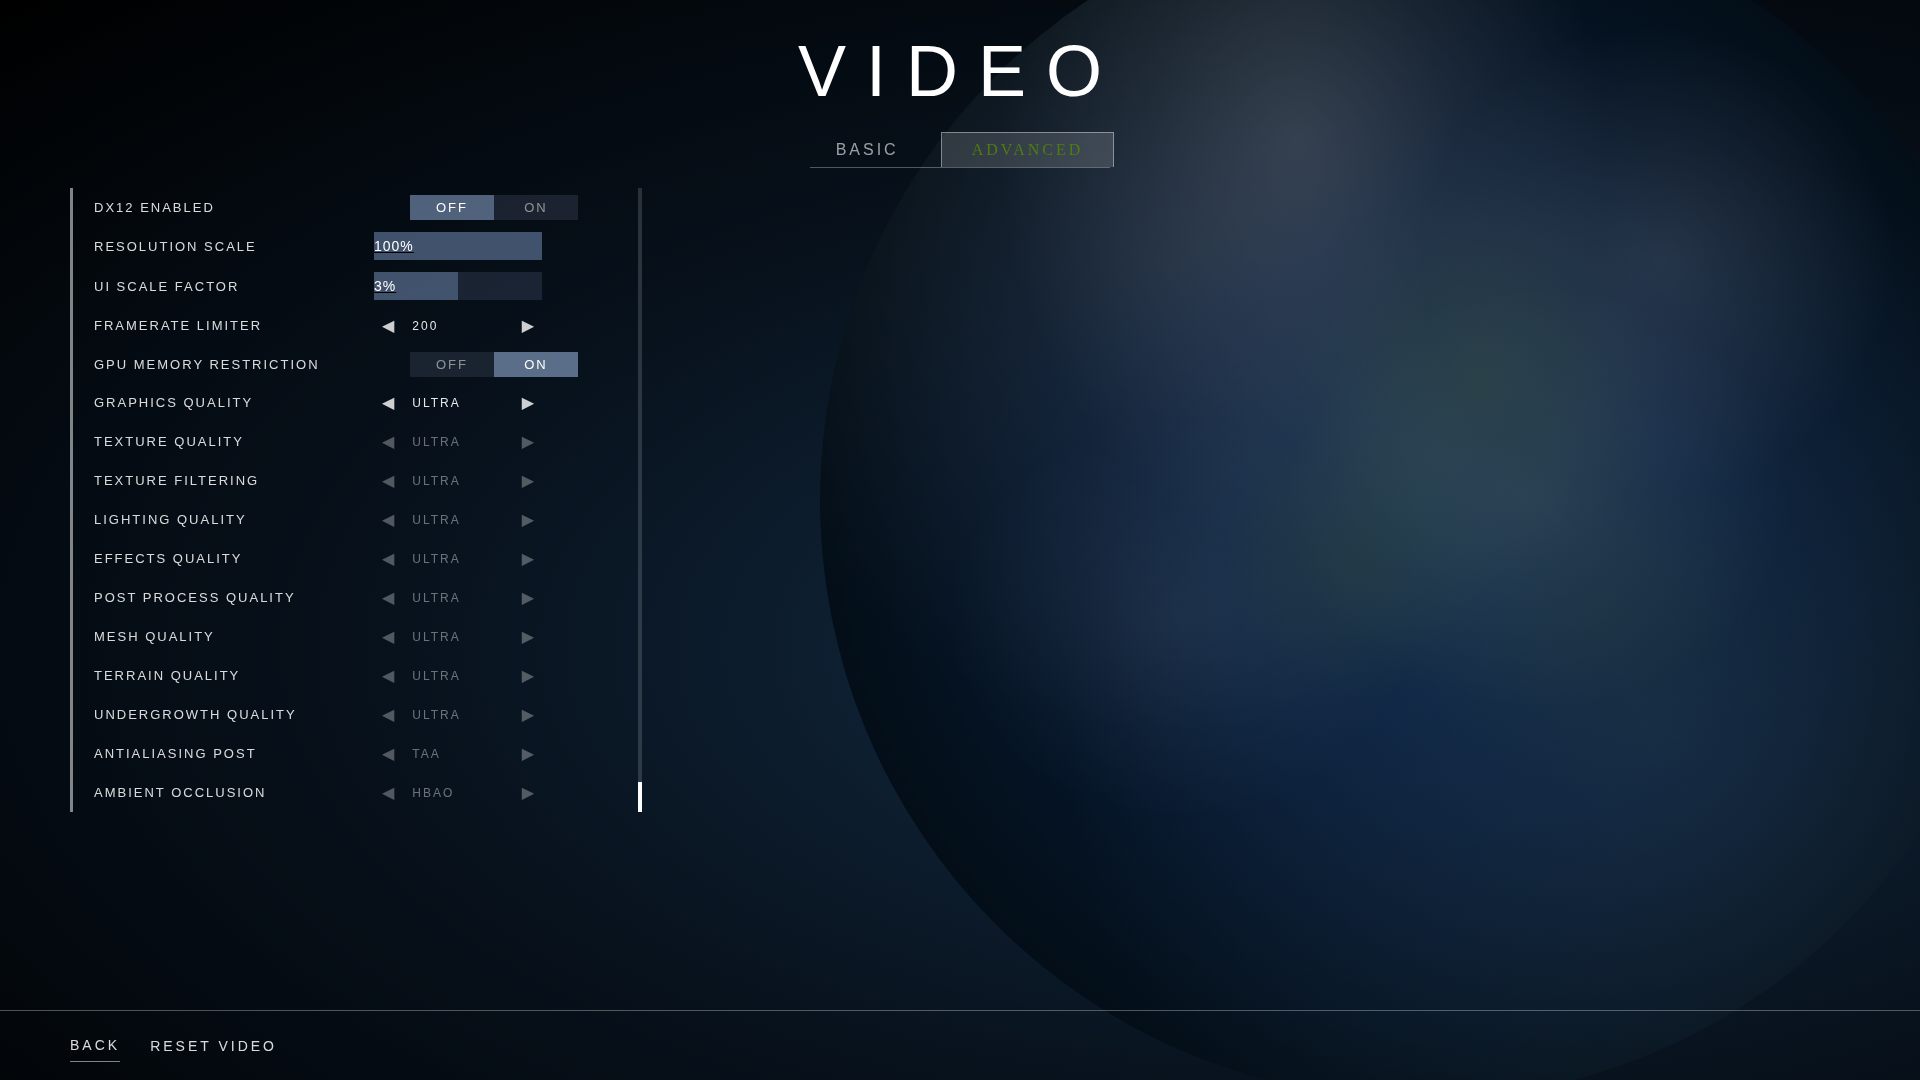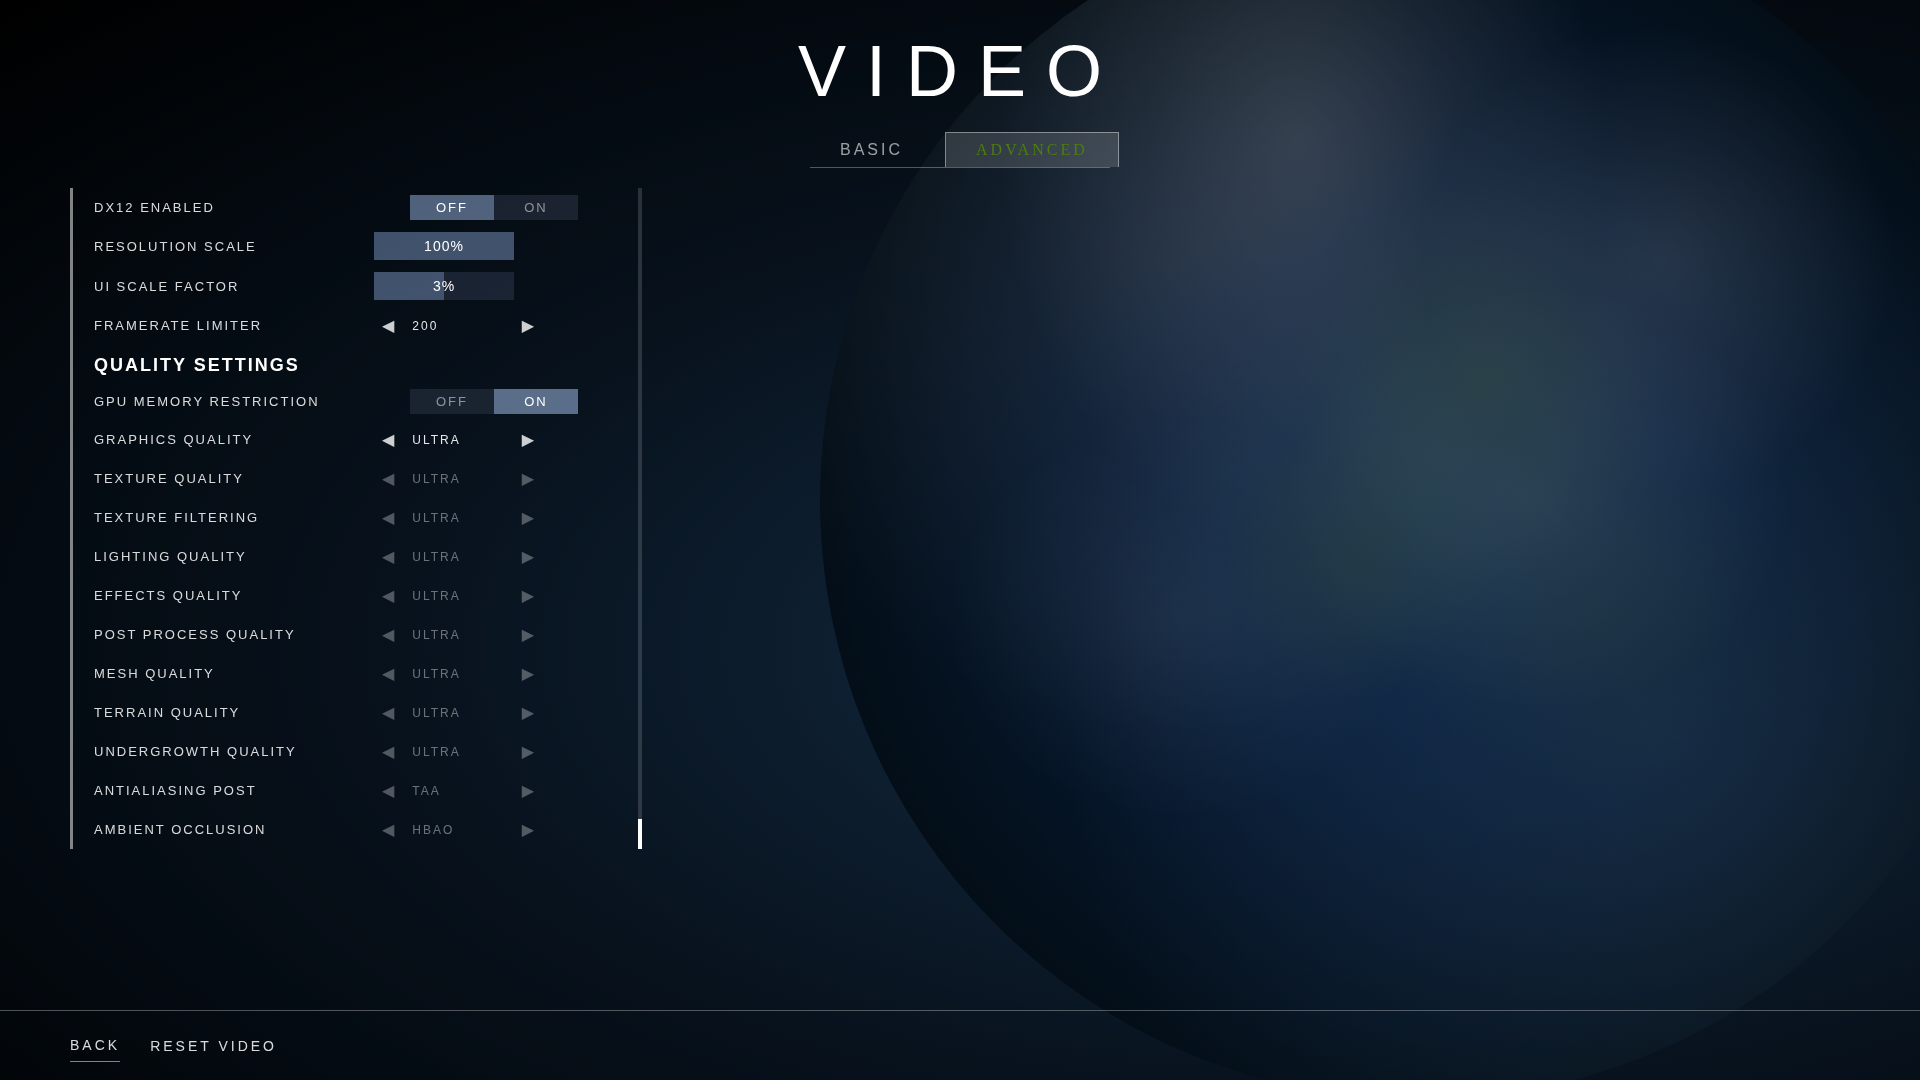--- a/index.html
+++ b/index.html
@@ -91,20 +91,21 @@
       text-transform: uppercase;
     }
 
     
     .tabs {
       display: flex;
       gap: 12px;
       margin-top: 20px;
       border-bottom: 1px solid rgba(255,255,255,0.3);
       width: 300px;
+      justify-content: center;
     }
 
     .tab {
       padding: 8px 30px;
       font-size: 16px;
       letter-spacing: 3px;
       color: rgba(255,255,255,0.6);
       cursor: pointer;
       text-transform: uppercase;
       font-weight: 400;
@@ -201,27 +202,27 @@
       color: rgba(255,255,255,0.5);
     }
 
     .toggle-btn.active-on {
       background: rgba(100,120,150,0.9);
       color: #ffffff;
     }
 
     
     .slider-bar {
-      width: 140px;
+      width: 168px;
       height: 28px;
       background: rgba(80,100,130,0.7);
       display: flex;
       align-items: center;
-      justify-content: center;
       position: relative;
+      text-decoration: underline;
     }
 
     .slider-bar.full {
       background: rgba(80,100,130,0.8);
     }
 
     .slider-bar.half {
       background: linear-gradient(to right, rgba(80,100,130,0.8) 50%, rgba(40,50,70,0.6) 50%);
     }
 
@@ -384,23 +385,20 @@
         <span class="setting-label">FRAMERATE LIMITER</span>
         <div class="setting-control">
           <div class="arrow-control">
             <button class="arrow-btn">◀</button>
             <span class="arrow-value">200</span>
             <button class="arrow-btn">▶</button>
           </div>
         </div>
       </div>
 
-      <div class="section-header">
-        <span class="section-header-text">QUALITY SETTINGS</span>
-      </div>
 
       <div class="setting-row">
         <span class="setting-label">GPU MEMORY RESTRICTION</span>
         <div class="setting-control">
           <div class="toggle-group">
             <button class="toggle-btn inactive-off">OFF</button>
             <button class="toggle-btn active-on">ON</button>
           </div>
         </div>
       </div>

